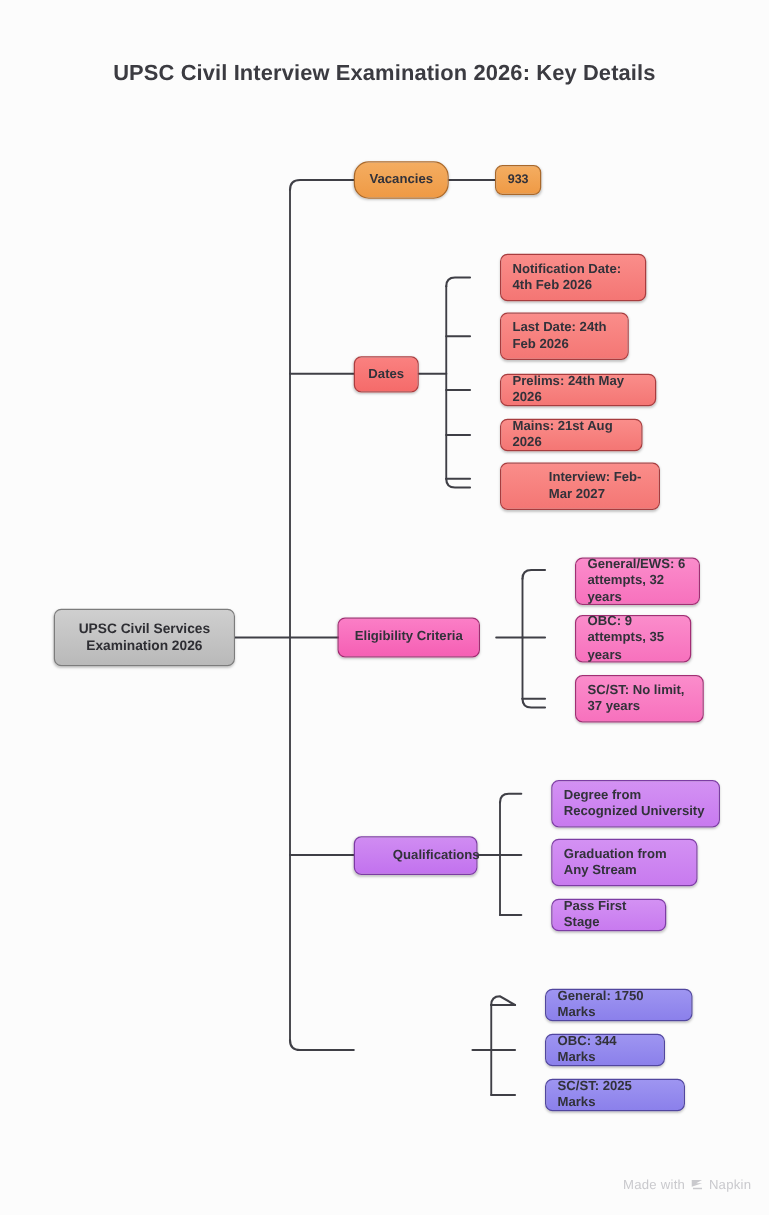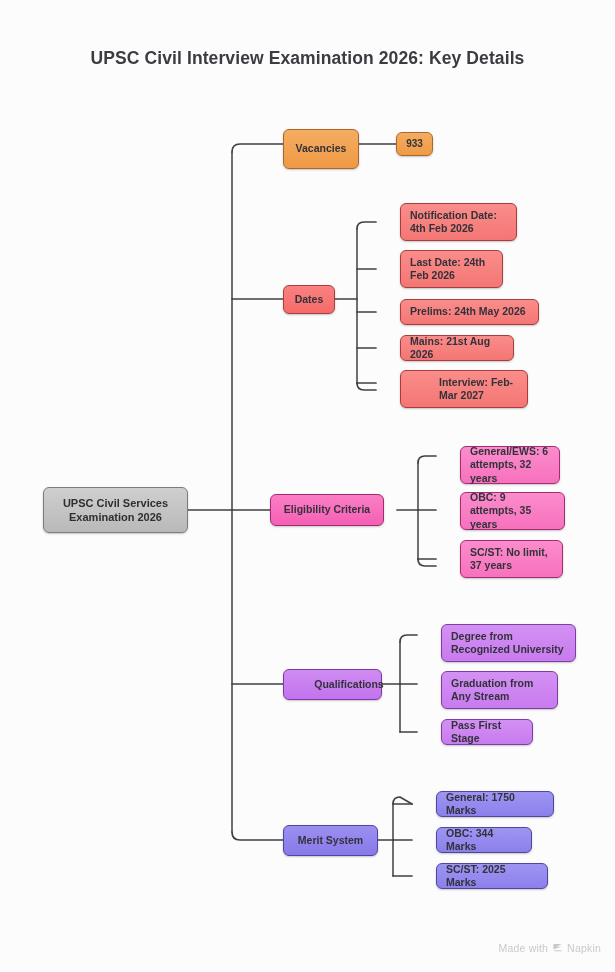--- a/index.html
+++ b/index.html
@@ -164,75 +164,72 @@
       <path d="M393,804 L412,804"></path>
       <path d="M393,840 L412,840"></path>
       <path d="M393,876 L412,876"></path>
     </g>
   </svg>
 
   <div class="node center n-root" style="left:43px; top:487px; width:145px; height:46px;">
     <span>UPSC Civil Services Examination 2026</span>
   </div>
 
-  <div class="node center n-orange" style="left:283px; top:129px; width:76px; height:40px;">
+  <div class="node center n-orange" style="left:283px; top:129px; width:76px; height:30px;border-radius:12px;">
     <span>Vacancies</span>
   </div>
   <div class="node center n-orange" style="left:396px; top:132px; width:37px; height:24px; font-size:10px;">
     <span>933</span>
   </div>
 
   <div class="node center n-red" style="left:283px; top:285px; width:52px; height:29px;">
     <span>Dates</span>
   </div>
   <div class="node left n-red-child" style="left:376px; top:203px; width:117px; height:38px;">
     <span>Notification Date: 4th Feb 2026</span>
   </div>
   <div class="node left n-red-child" style="left:376px; top:250px; width:103px; height:38px;">
     <span>Last Date: 24th Feb 2026</span>
   </div>
-  <div class="node left n-red-child" style="left:376px; top:299px; width:139px; height:26px;">
+  <div class="node left n-red-child" style="left:376px; top:299px; width:125px; height:26px;">
     <span>Prelims: 24th May 2026</span>
   </div>
   <div class="node left n-red-child" style="left:376px; top:335px; width:114px; height:26px;">
     <span>Mains: 21st Aug 2026</span>
   </div>
   <div class="node left n-red-child" style="left:376px; top:370px; width:128px; height:38px;padding-left:38px;">
     <span>Interview: Feb-Mar 2027</span>
   </div>
 
   <div class="node center n-pink" style="left:270px; top:494px; width:114px; height:32px;">
     <span>Eligibility Criteria</span>
   </div>
   <div class="node left n-pink-child" style="left:436px; top:446px; width:100px; height:38px;">
     <span>General/EWS: 6 attempts, 32 years</span>
   </div>
-  <div class="node left n-pink-child" style="left:436px; top:492px; width:105px; height:38px;">
+  <div class="node left n-pink-child" style="left:436px; top:492px; width:93px; height:38px;">
     <span>OBC: 9 attempts, 35 years</span>
   </div>
   <div class="node left n-pink-child" style="left:436px; top:540px; width:103px; height:38px;">
     <span>SC/ST: No limit, 37 years</span>
   </div>
 
   <div class="node center n-purple" style="left:283px; top:669px; width:99px; height:31px;padding-left:42px;">
     <span>Qualifications</span>
   </div>
   <div class="node left n-purple-child" style="left:417px; top:624px; width:135px; height:38px;">
     <span>Degree from Recognized University</span>
   </div>
   <div class="node left n-purple-child" style="left:417px; top:671px; width:117px; height:38px;">
     <span>Graduation from Any Stream</span>
   </div>
   <div class="node left n-purple-child" style="left:417px; top:719px; width:92px; height:26px;">
     <span>Pass First Stage</span>
   </div>
 
-  <div class="node center n-indigo" style="left:283px; top:825px; width:95px; height:31px;">
-    <span>Merit System</span>
-  </div>
   <div class="node left n-indigo-child" style="left:412px; top:791px; width:118px; height:26px;">
     <span>General: 1750 Marks</span>
   </div>
   <div class="node left n-indigo-child" style="left:412px; top:827px; width:96px; height:26px;">
     <span>OBC: 344 Marks</span>
   </div>
   <div class="node left n-indigo-child" style="left:412px; top:863px; width:112px; height:26px;">
     <span>SC/ST: 2025 Marks</span>
   </div>
 

